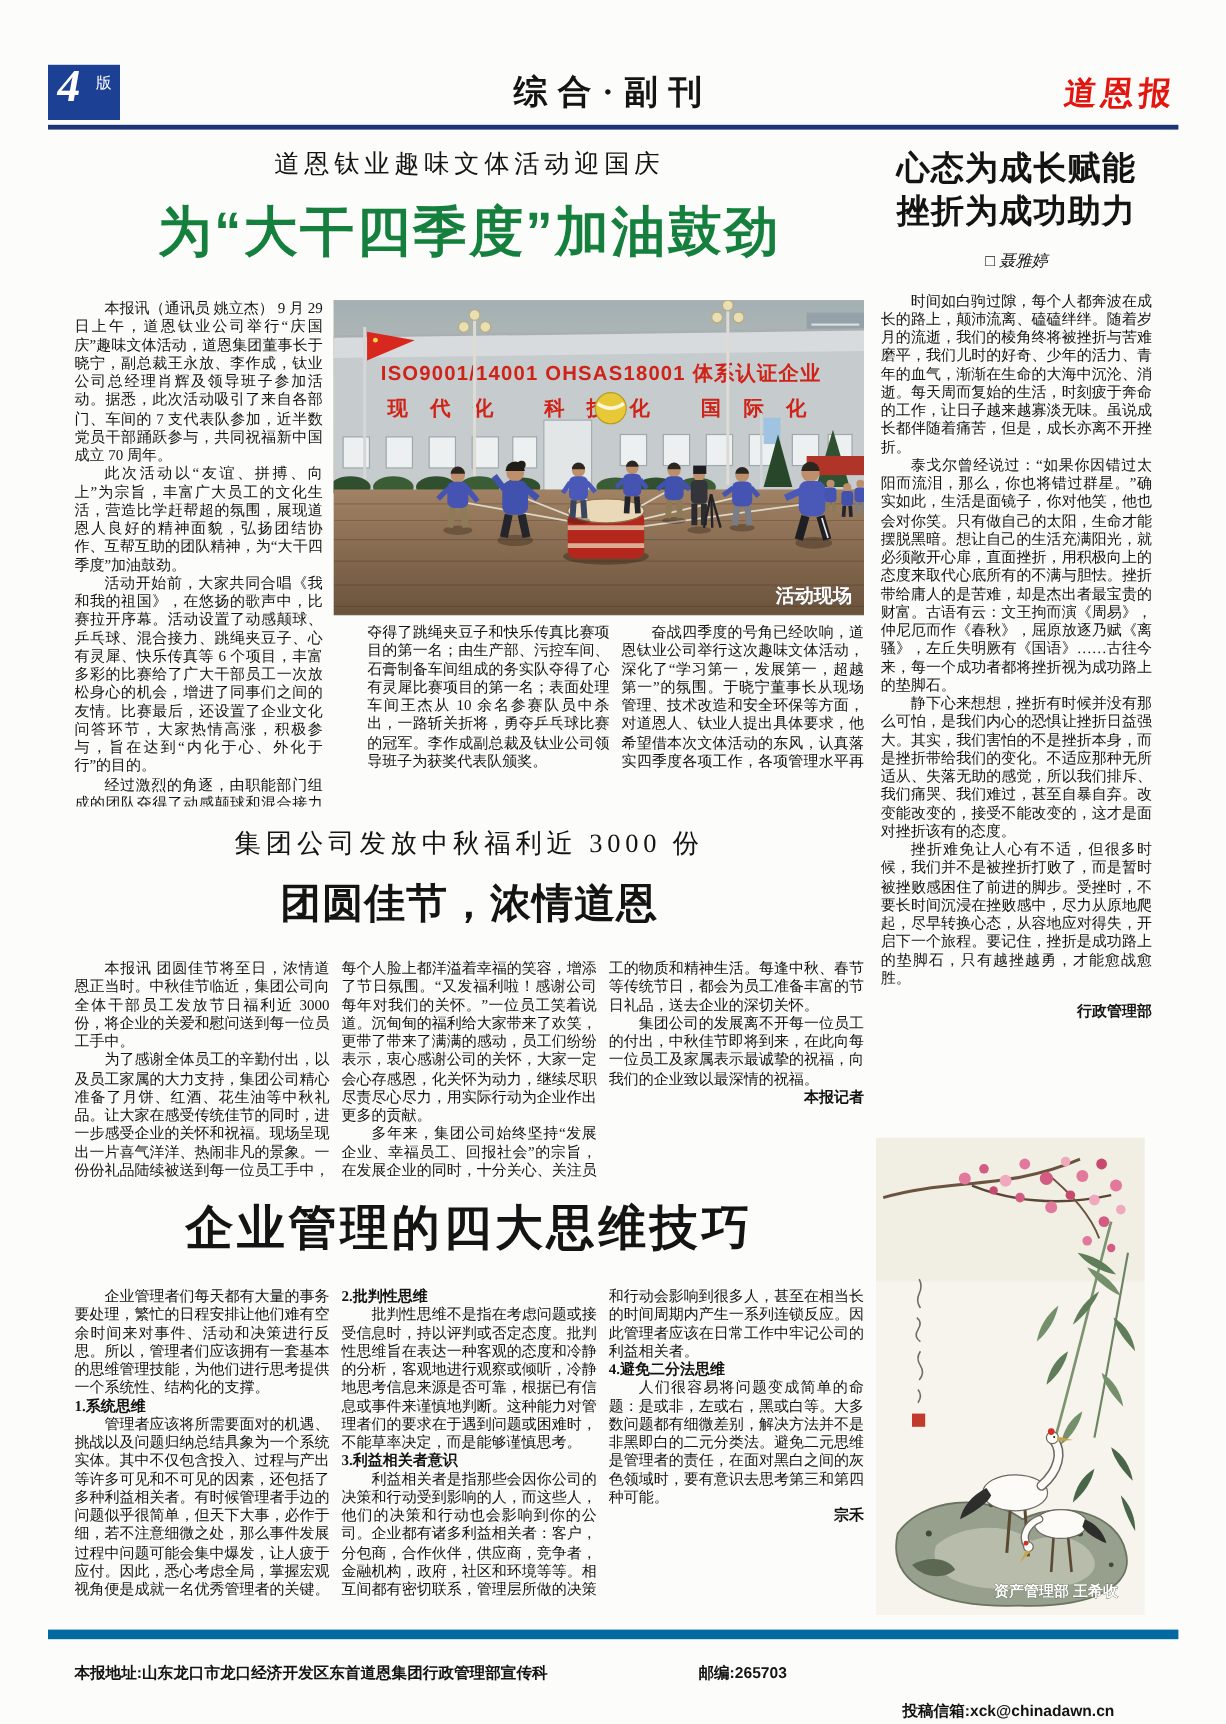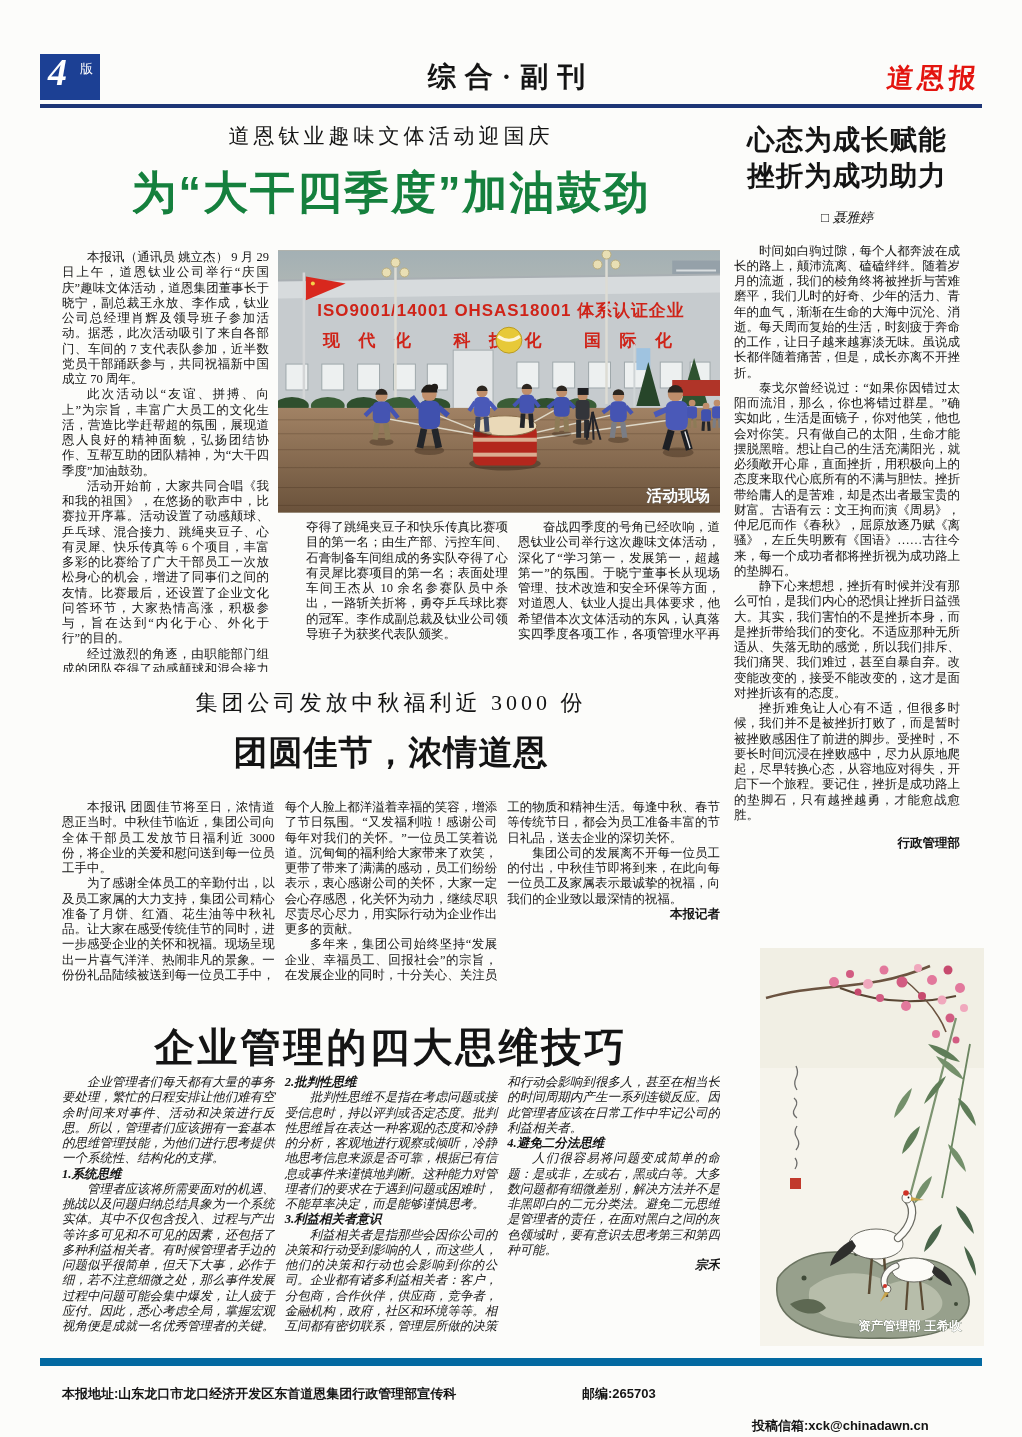--- a/index.html
+++ b/index.html
@@ -32,31 +32,31 @@
   #top-col1{width:207px;height:422px;overflow:hidden;}
   #top-right-stack{width:442px;}
   #event-photo{width:442px;height:263px;display:block;background:#b9b3a6;}
   #top-col23{margin-top:7px;column-count:2;column-gap:10px;height:150px;overflow:hidden;column-fill:auto;margin-left:28px;}
   
   #right-article{left:734px;top:122px;width:226px;}
   #right-headline{font-size:27.5px;line-height:1.32;letter-spacing:1px;}
   #right-author{text-align:center;font-size:13.5px;margin:14px 0 0 0;font-style:italic;}
   #right-body{margin-top:17px;max-height:648px;overflow:hidden;}
   
-  #painting{left:760px;top:948px;width:224px;height:386px;}
+  #painting{left:730px;top:948px;width:224px;height:386px;}
   #painting svg{display:block;}
   
   #mid-article{left:62px;top:688px;width:658px;}
   #mid-kicker{font-size:22px;}
   #mid-headline{font-size:34px;letter-spacing:1px;margin-top:12px;}
   #mid-body{margin-top:24px;column-count:3;column-gap:10px;height:198px;overflow:hidden;column-fill:auto;}
   
-  #bottom-article{left:62px;top:1020px;width:658px;}
+  #bottom-article{left:62px;top:996px;width:658px;}
   #bottom-headline{font-size:40px;letter-spacing:3px;}
-  #bottom-body{column-count:3;column-gap:10px;height:262px;overflow:hidden;column-fill:auto;font-style:italic;}
+  #bottom-body{margin-top:22px;column-count:3;column-gap:10px;height:262px;overflow:hidden;column-fill:auto;}
   
   #footer{left:40px;top:1358px;width:942px;border-top:8px solid #0369a1;
     display:flex;align-items:flex-start;padding-top:19px;
     font-family:"Liberation Sans","DejaVu Sans",sans-serif;font-weight:bold;font-size:13px;}
   #footer-address{margin-left:22px;width:520px;}
   #footer-postcode{width:170px;}
   #footer-email{flex:1;margin-top:32px;}
 </style>
 </head>
 <body>

